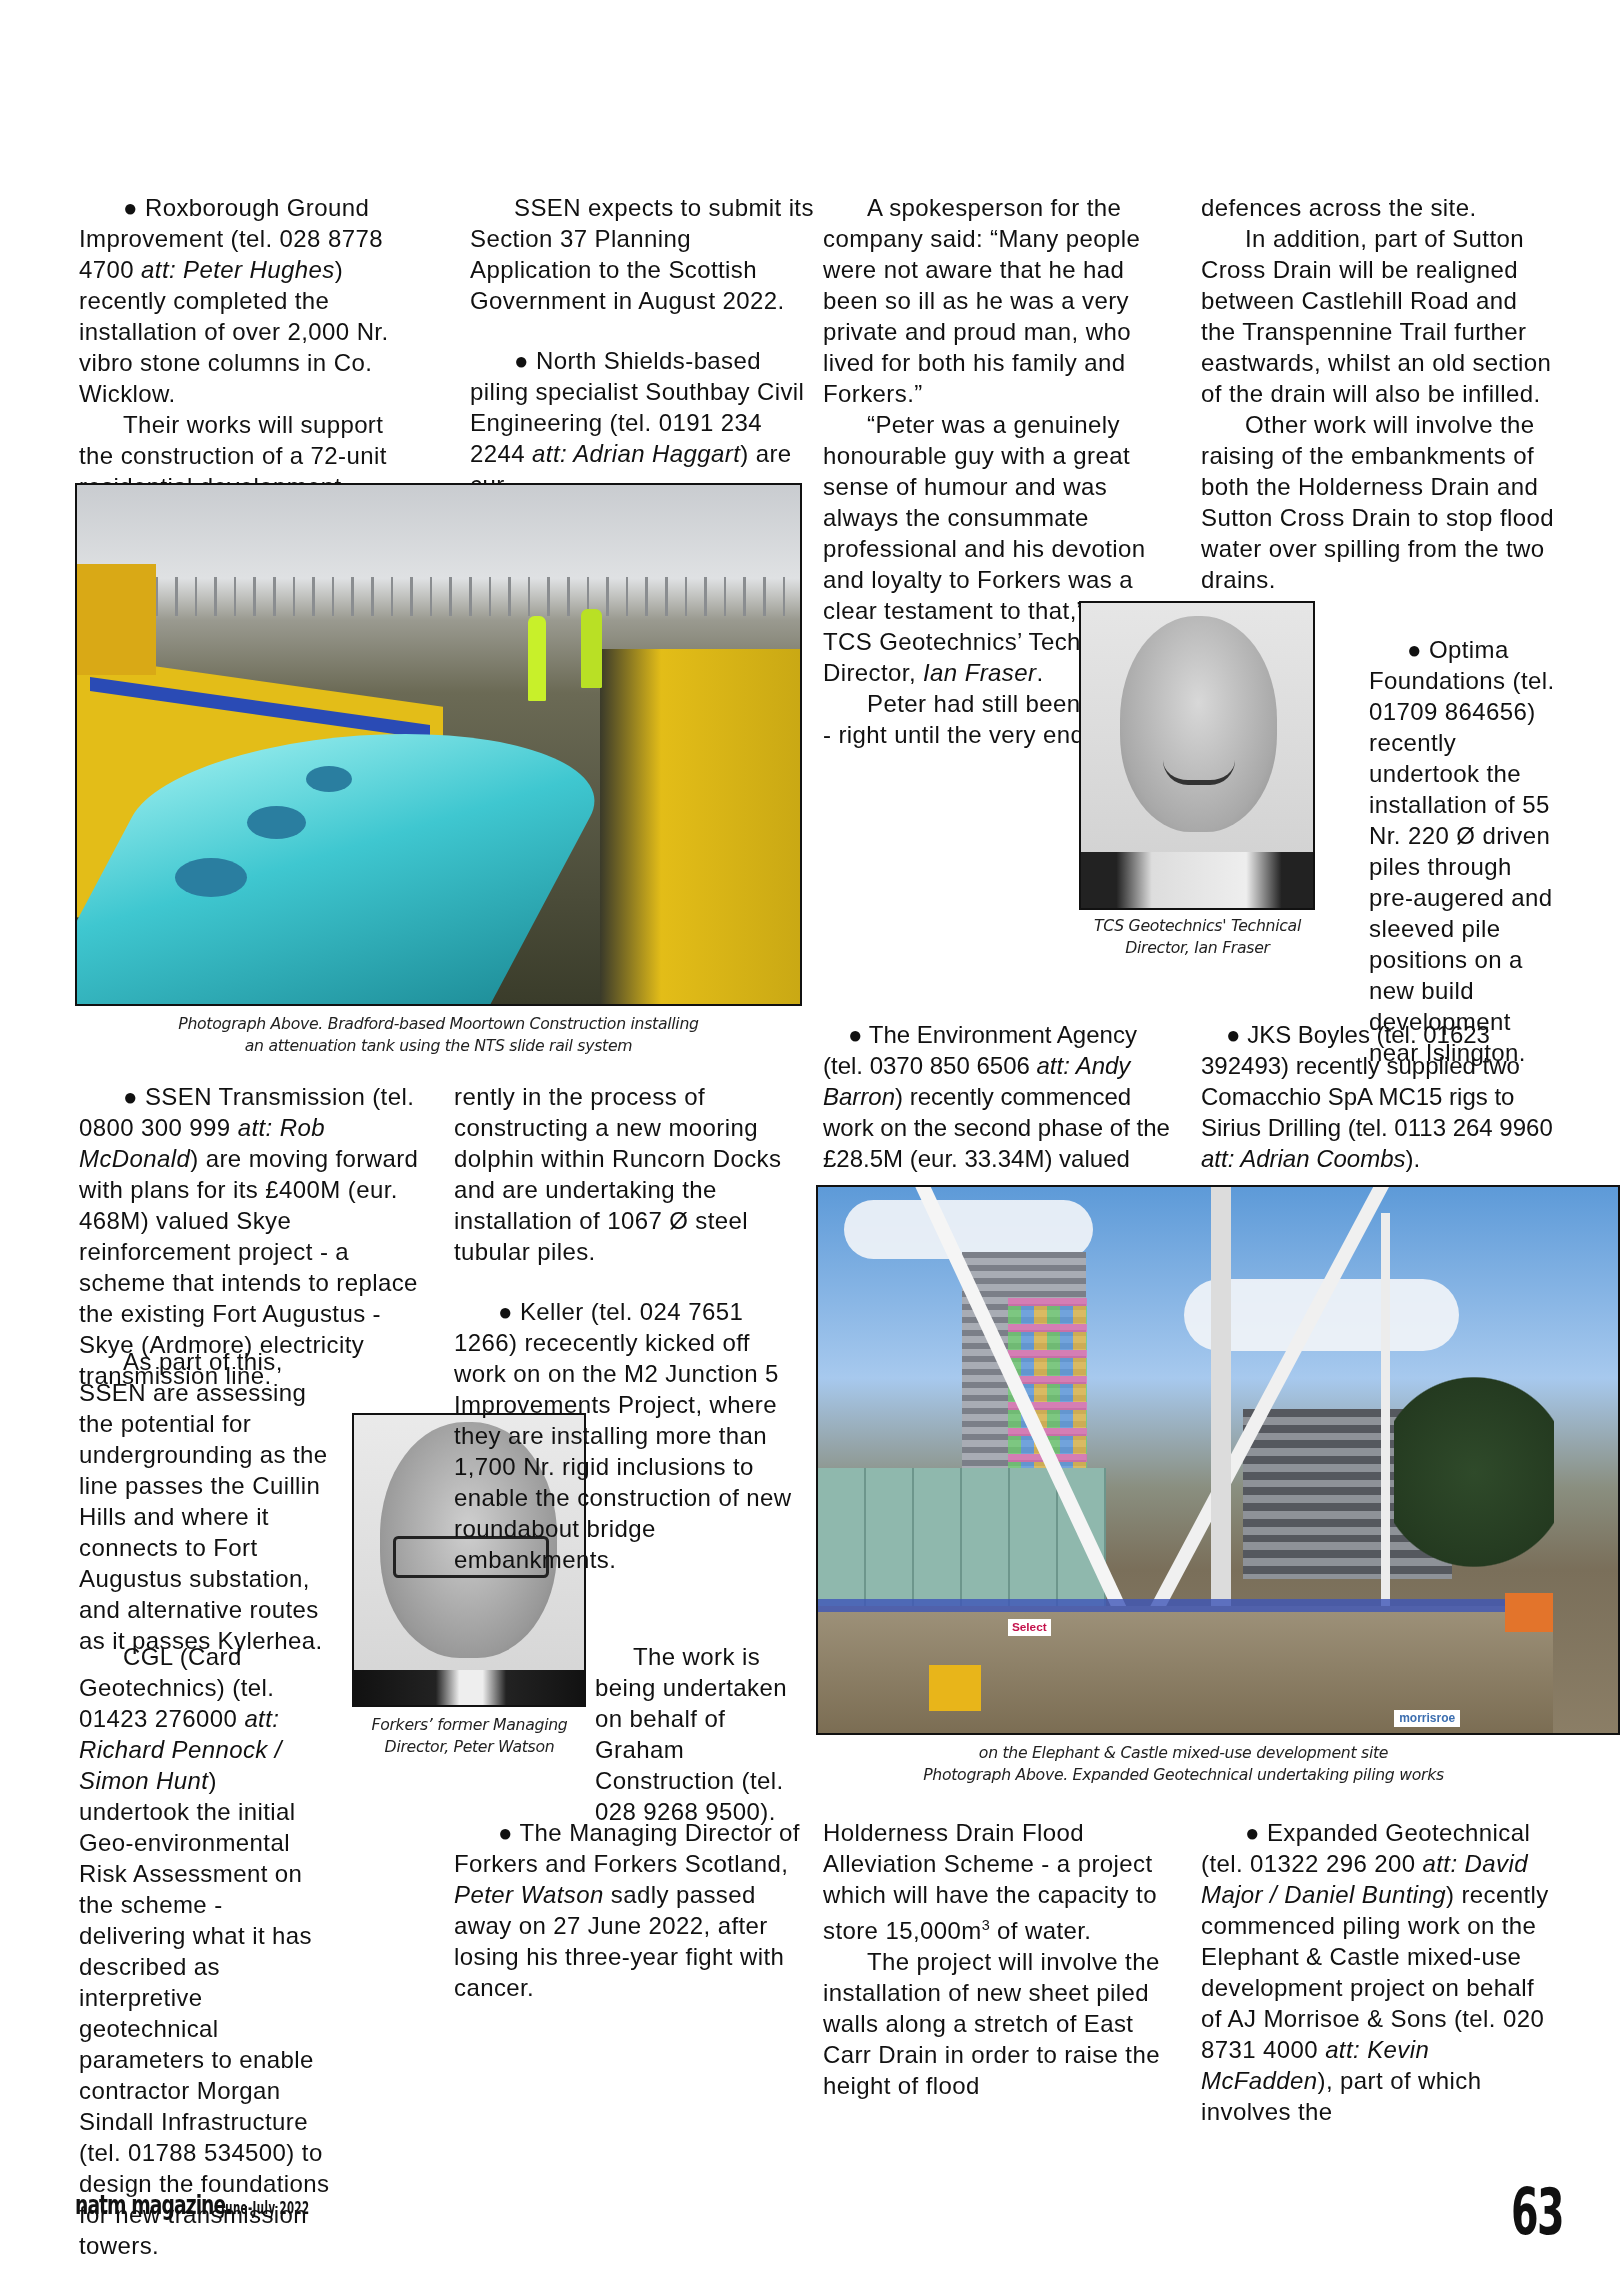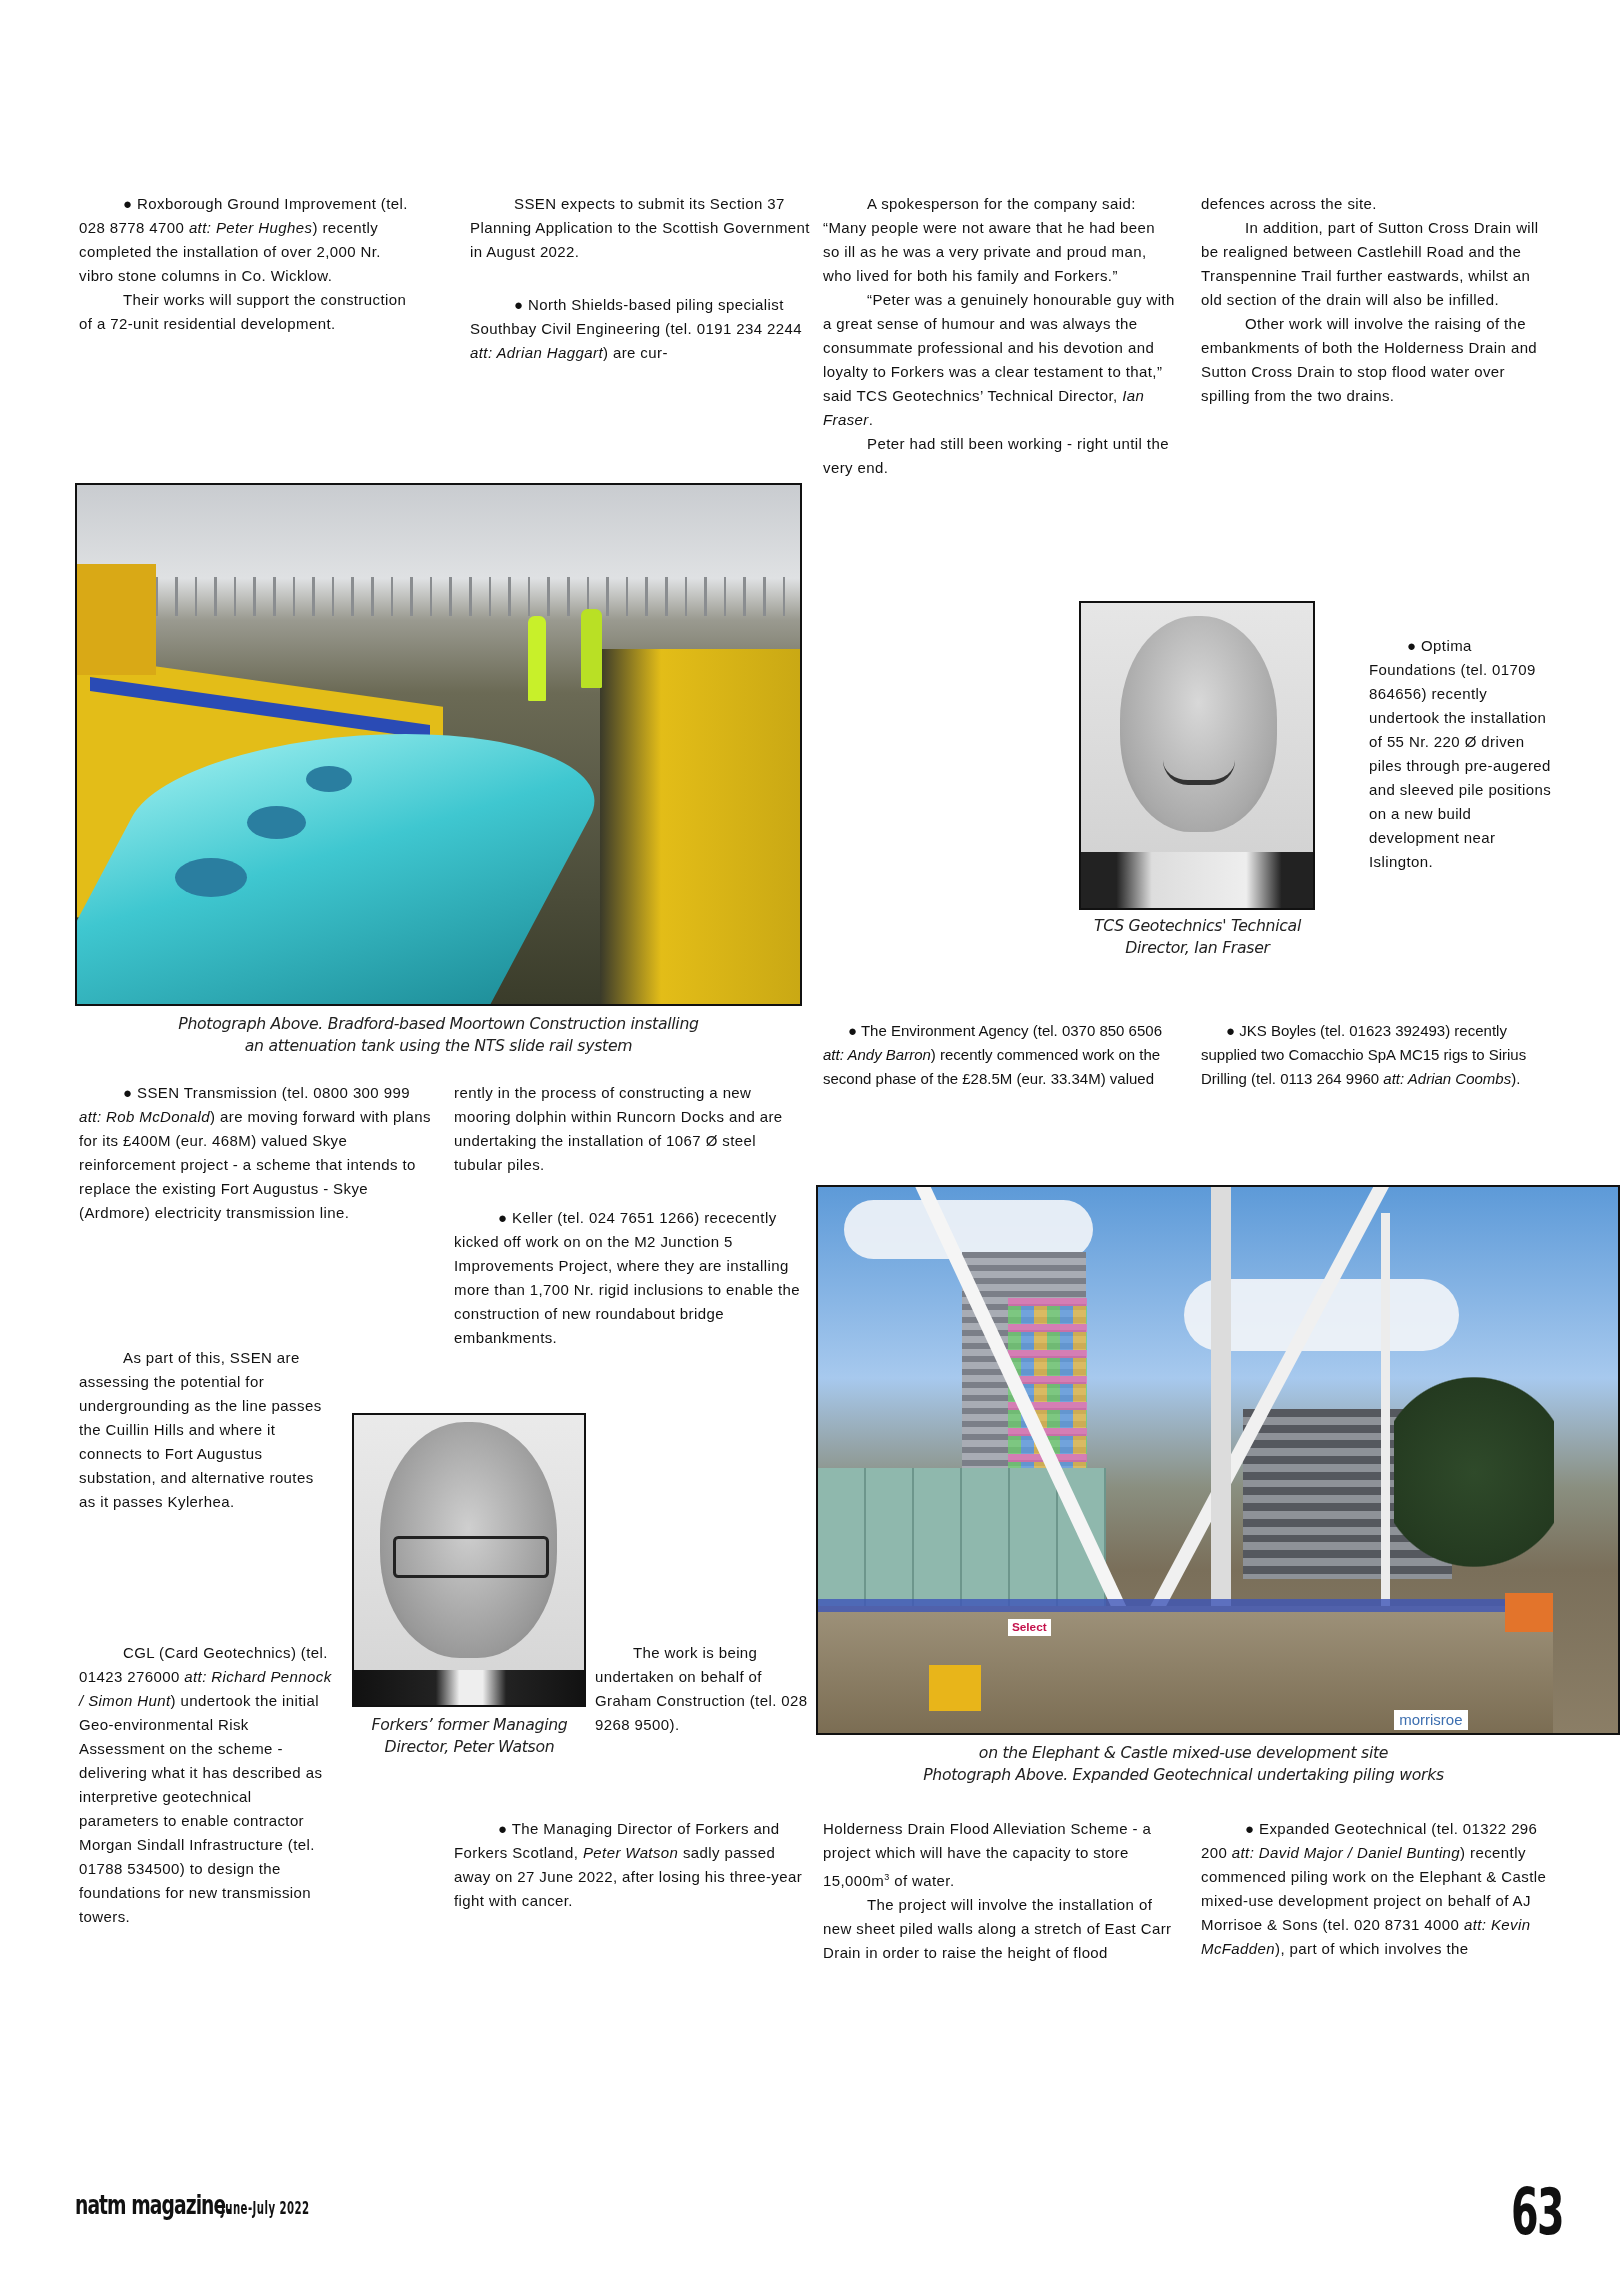--- a/index.html
+++ b/index.html
@@ -1,18 +1,18 @@
 <!DOCTYPE html>
 <html style="font-size:10.5px"><head>
 <meta charset="utf-8">
 <style>
   html, body { margin:0; padding:0; background:#ffffff; }
   body { width:1622px; height:2295px; position:relative; overflow:hidden;
          font-family:"Liberation Sans", "DejaVu Sans", sans-serif; color:#111; }
-  .blk { position:absolute; font-size:15px; line-height:24px; letter-spacing:0.4px; }
+  .blk { position:absolute; font-size:24px; line-height:31px; letter-spacing:0.4px; }
   .blk p { margin:0; }
   .ind { text-indent:44px; }
   .gap { height:29px; }
   i, em { font-style:italic; }
   .cap { position:absolute; font-style:italic; font-size:15.7px; line-height:22px; text-align:center; color:#222;
          font-family:"DejaVu Sans", sans-serif; letter-spacing:-0.3px; }
   .photo { position:absolute; border:2px solid #111; box-sizing:border-box; overflow:hidden; }
   .bw { filter:grayscale(1); }
   .footer-mag { position:absolute; left:75px; top:2190px; font-family:"DejaVu Sans", sans-serif; font-weight:bold;
                 font-size:26px; letter-spacing:-1.3px; transform:scaleX(0.72); transform-origin:left; }
@@ -130,21 +130,21 @@
   <div style="position:absolute; left:576px; top:177px; width:160px; height:216px; background:radial-gradient(circle at 50% 50%,#2f4a2a 0%,#243a20 70%,transparent 71%);"></div>
   <div style="position:absolute; left:92px; top:-13px; width:14.4px; height:589px; background:#f5f5f5; transform:rotate(-25deg); transform-origin:top;"></div>
   <div style="position:absolute; left:563px; top:-13px; width:14.4px; height:497px; background:#f0f0f0; transform:rotate(28deg); transform-origin:top;"></div>
   <div style="position:absolute; left:393px; top:0; width:19.6px; height:497px; background:#dcdcdc;"></div>
   <div style="position:absolute; left:563px; top:26px; width:9.2px; height:406px; background:#ececec;"></div>
   <div style="position:absolute; left:0; top:419px; width:735px; height:131px; background:linear-gradient(180deg,#9e927a 0%,#7a6c52 100%);"></div>
   <div style="position:absolute; left:0; top:412px; width:735px; height:13px; background:#3d55b8; opacity:0.8;"></div>
   <div style="position:absolute; left:687px; top:406px; width:48px; height:39px; background:#e3742b;"></div>
   <div style="position:absolute; left:111px; top:478px; width:52px; height:46px; background:#e8b51a;"></div>
   <div style="position:absolute; left:190px; top:432px; color:#c4124c; font-weight:bold; font-size:11.8px; background:#fff; padding:1.3px 3.9px;">Select</div>
-  <div style="position:absolute; left:576px; top:523px; color:#3d6fb0; font-size:15px; background:#fff; padding:1.3px 5.2px;">morrisroe</div>
+  <div style="position:absolute; left:576px; top:523px; color:#3d6fb0; font-size:12px; background:#fff; padding:1.3px 5.2px;font-weight:bold;">morrisroe</div>
 </div>
 <div class="cap" style="left:816px; top:1742px; width:735px;">
   <div>on the Elephant &amp; Castle mixed-use development site</div>
   <div>Photograph Above. Expanded Geotechnical undertaking piling works</div>
 </div>
 
 <div class="blk" style="left:823px; top:1817px; width:353px;">
   <p><span>Holderness Drain Flood Alleviation Scheme - a project which will have the capacity to store 15,000m</span><sup>3</sup><span> of water.</span></p>
   <p class="ind">The project will involve the installation of new sheet piled walls along a stretch of East Carr Drain in order to raise the height of flood</p>
 </div>

